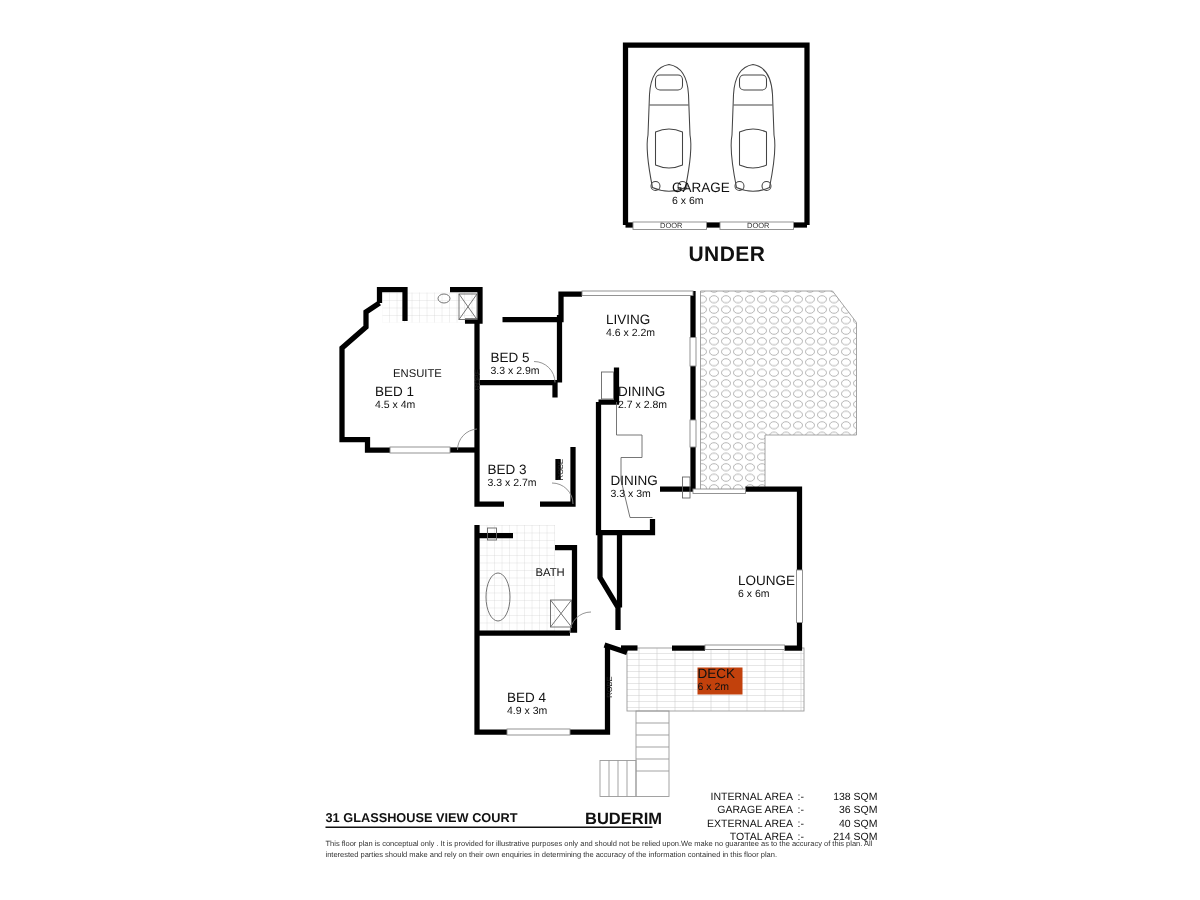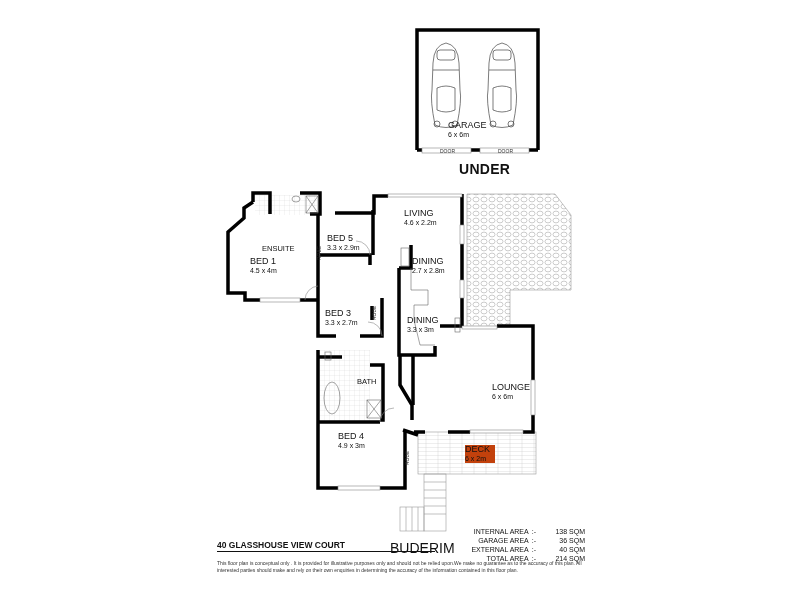--- a/index.html
+++ b/index.html
@@ -6,21 +6,21 @@
   body { width:800px; height:600px; position:relative; overflow:hidden;
          font-family:"Liberation Sans", sans-serif; color:#111; }
   #plan { position:absolute; left:0; top:0; width:800px; height:600px; }
   .lbl { position:absolute; text-align:left; line-height:1.1; white-space:nowrap; }
   .room-name { font-size:9px; color:#111; }
   .room-dim { font-size:7px; color:#111; }
   .rot { position:absolute; font-size:5px; transform:rotate(-90deg); transform-origin:center; white-space:nowrap; color:#222;}
   .door-lbl { position:absolute; font-size:5px; color:#333; }
   #under { position:absolute; left:459px; top:161px; font-size:14px; font-weight:bold; letter-spacing:0.3px;}
   #address { position:absolute; left:217px; top:540px; font-size:8.5px; font-weight:bold; }
-  #suburb { position:absolute; left:390px; top:540px; font-size:14px; font-weight:normal; }
+  #suburb { position:absolute; left:390px; top:540px; font-size:11px; font-weight:bold; }
   #addr-line { position:absolute; left:217px; top:551px; width:218px; height:1px; background:#111; }
   #areas { position:absolute; left:470px; top:527px; width:115px; font-size:7px; text-align:right; line-height:9px;}
   .area-row { display:flex; justify-content:flex-end; }
   .area-row .k { margin-right:3px; }
   .area-row .v { width:46px; text-align:right; }
   #disclaimer { position:absolute; left:217px; top:560px; width:370px; font-size:5px; line-height:7px; color:#333; }
 </style>
 </head>
 <body>
 
@@ -180,21 +180,21 @@
   <div class="room-name">BED 5</div>
   <div class="room-dim">3.3 x 2.9m</div>
 </div>
 <div class="lbl" style="left:325px;top:309px;width:50px;">
   <div class="room-name">BED 3</div>
   <div class="room-dim">3.3 x 2.7m</div>
 </div>
 <div class="lbl" style="left:340px;top:378px;width:25px;margin-left:17px;">
   <div class="room-name" style="font-size:7.5px;">BATH</div>
 </div>
-<div class="lbl" style="left:338px;top:432px;width:50px;">
+<div class="lbl" style="left:338px;top:461px;width:50px;">
   <div class="room-name">BED 4</div>
   <div class="room-dim">4.9 x 3m</div>
 </div>
 <div class="lbl" style="left:404px;top:209px;width:50px;">
   <div class="room-name">LIVING</div>
   <div class="room-dim">4.6 x 2.2m</div>
 </div>
 <div class="lbl" style="left:412px;top:257px;width:50px;">
   <div class="room-name">DINING</div>
   <div class="room-dim">2.7 x 2.8m</div>
@@ -209,21 +209,21 @@
 </div>
 <div class="lbl" style="left:465px;top:445px;width:30px;background:#c2410c;">
   <div class="room-name">DECK</div>
   <div class="room-dim">6 x 2m</div>
 </div>
 
 <span class="rot" style="left:312px;top:250px;">ROBE</span>
 <span class="rot" style="left:367px;top:310px;">ROBE</span>
 <span class="rot" style="left:400px;top:455px;">ROBE</span>
 
-<div id="address">40 GLASSHOUSE VIEW COURT</div>
+<div id="address">31 GLASSHOUSE VIEW COURT</div>
 <div id="suburb">BUDERIM</div>
 <div id="addr-line"></div>
 
 <div id="areas">
   <div class="area-row">
     <span class="k">INTERNAL AREA</span>
     <span class="k">:-</span>
     <span class="v">138 SQM</span>
   </div>
   <div class="area-row">

